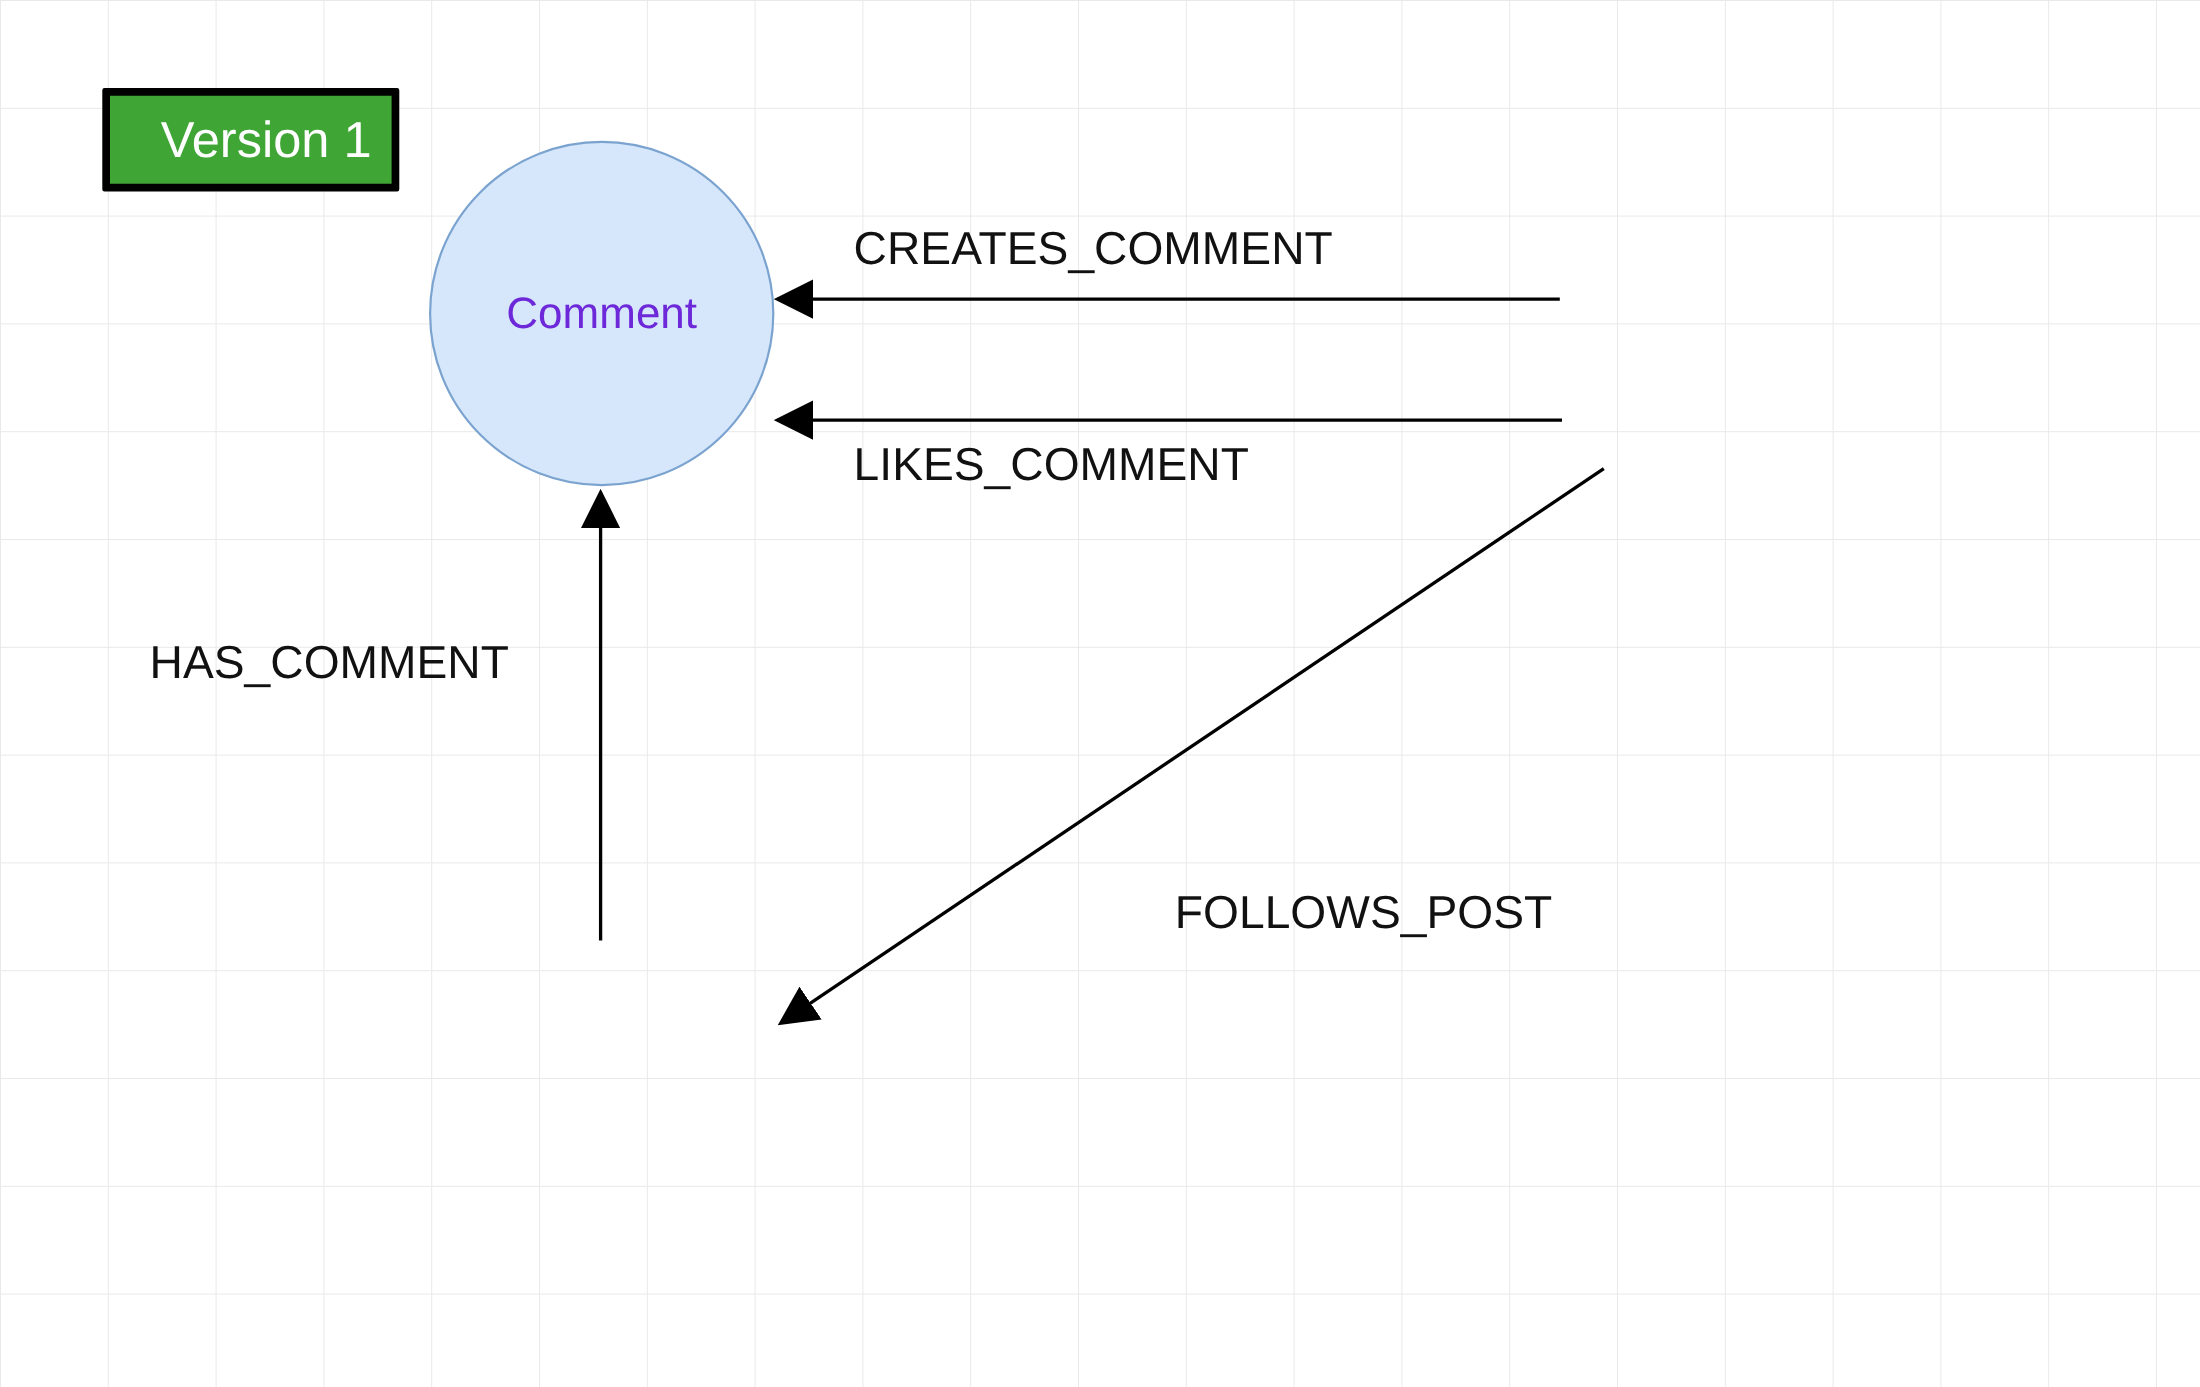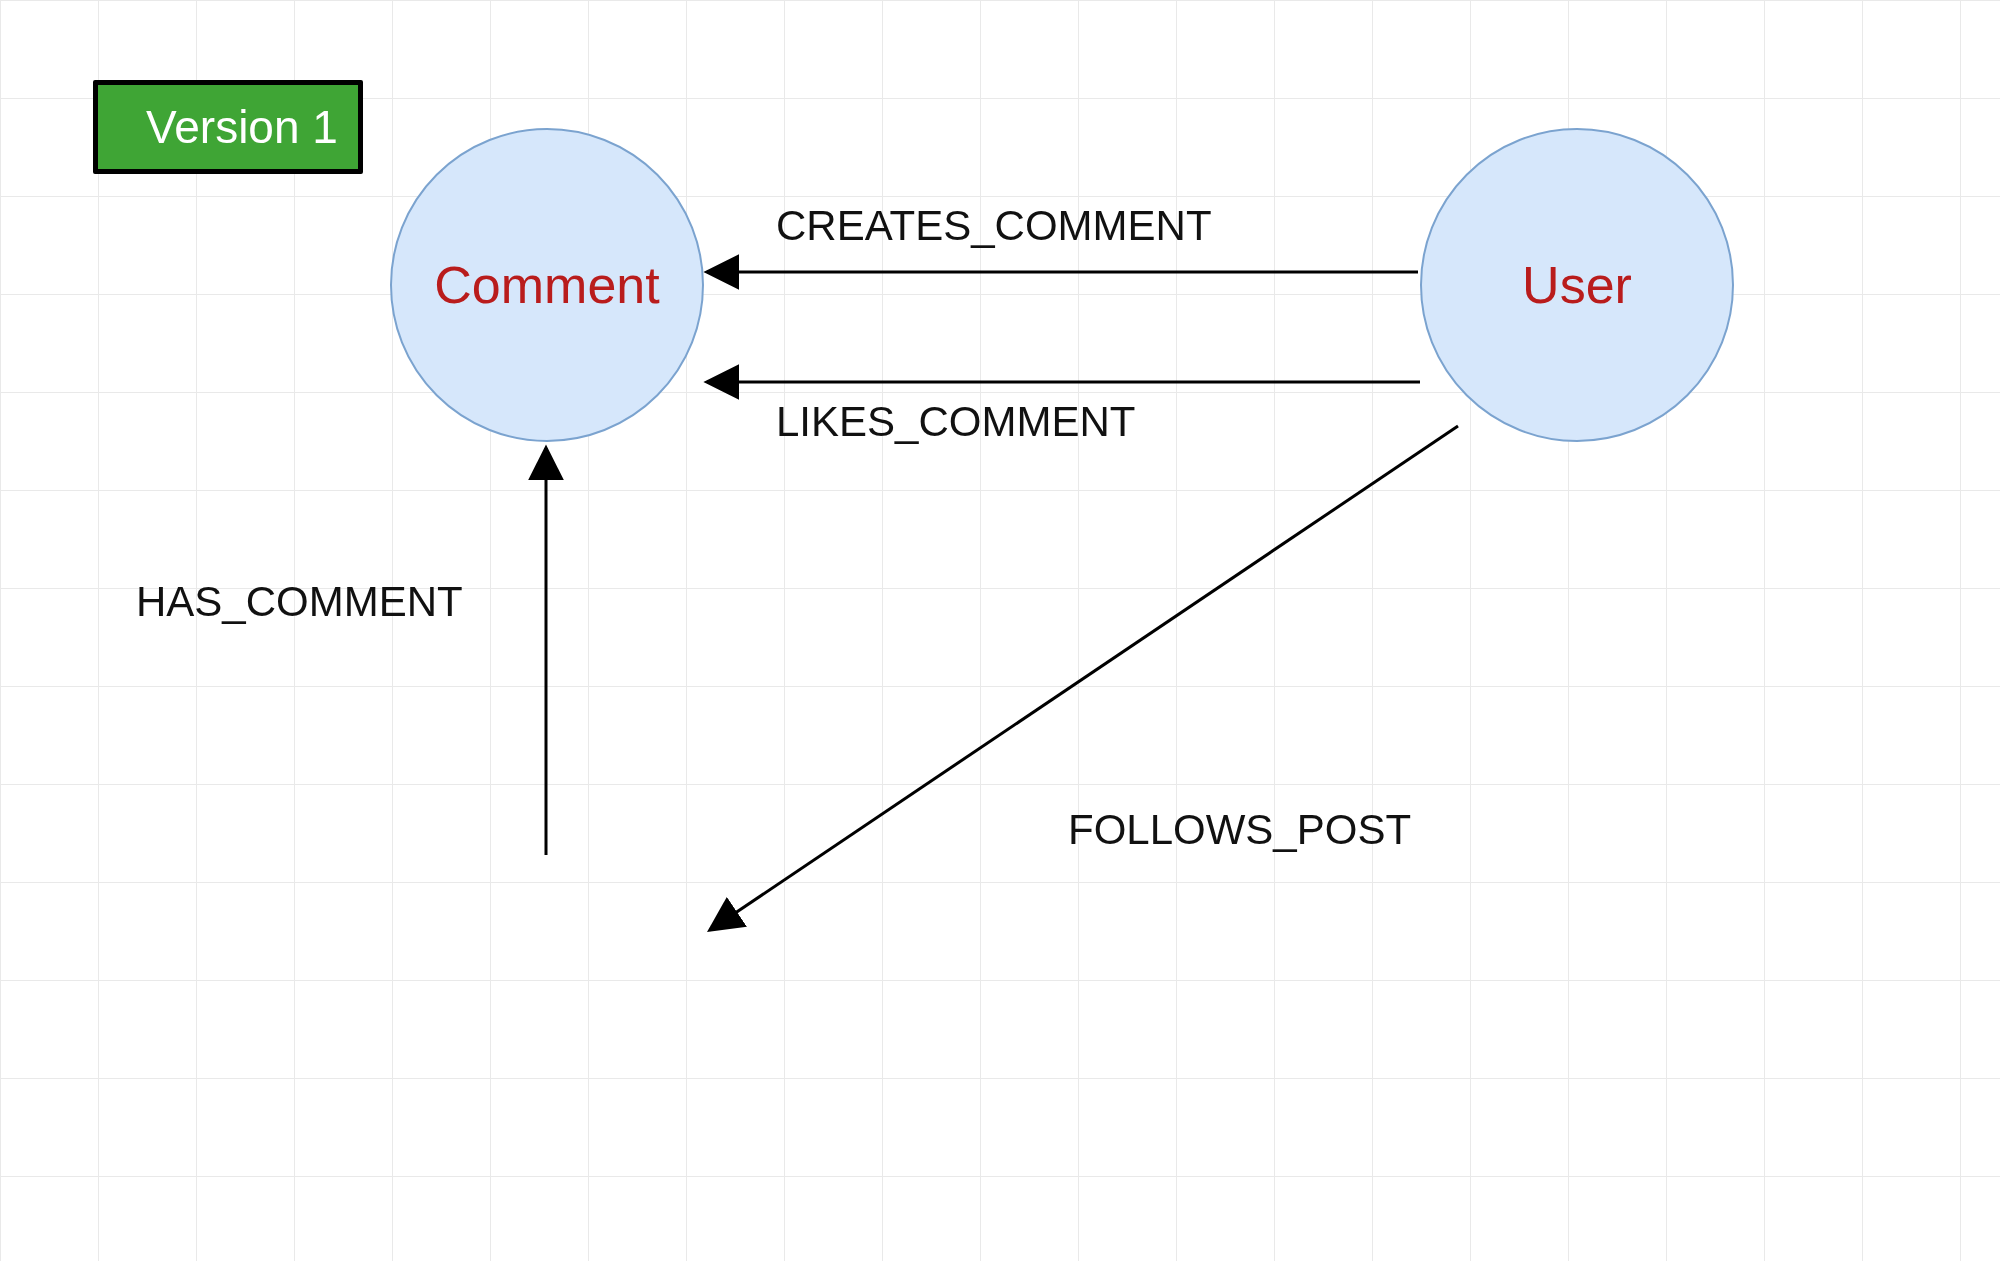--- a/index.html
+++ b/index.html
@@ -22,40 +22,40 @@
     background-image:
       linear-gradient(to right, #e9e9e9 1px, transparent 1px),
       linear-gradient(to bottom, #e9e9e9 1px, transparent 1px);
     background-size: 98px 98px;
     background-position: 0 0;
   }
   .version-badge {
     position: absolute;
     box-sizing: border-box;
     background: #3fa535;
-    border: 5px solid #000000;
+    border: 7px solid #000000;
     color: #ffffff;
     font-size: 46px;
     font-weight: 400;
     display: flex;
     align-items: center;
     justify-content: center;
     border-radius: 2px;
     padding-left: 28px;
   }
   .node {
     position: absolute;
     border-radius: 50%;
     background: #d6e7fb;
     border: 2px solid #7ba3cf;
     display: flex;
     align-items: center;
     justify-content: center;
-    font-size: 52px;
-    color: #b91c1c;
+    font-size: 40px;
+    color: #6d28d9;
     box-sizing: border-box;
   }
   svg.edges {
     position: absolute;
     inset: 0;
     width: 2000px;
     height: 1261px;
     overflow: visible;
   }
   .edge-label {
@@ -96,17 +96,14 @@
   <div class="edge-label" style="left:776px; top:202px;">CREATES_COMMENT</div>
 
   <div class="edge-label" style="left:136px; top:578px;text-align:center;">HAS_COMMENT</div>
 
   <div class="edge-label" style="left:1068px; top:772px;margin-top:34px;">FOLLOWS_POST</div>
 
   <div class="node" style="left:390px; top:128px; width:314px; height:314px;">
     <span>Comment</span>
   </div>
 
-  <div class="node" style="left:1420px; top:128px; width:314px; height:314px;">
-    <span>User</span>
-  </div>
 
 </div>
 
 </body></html>

